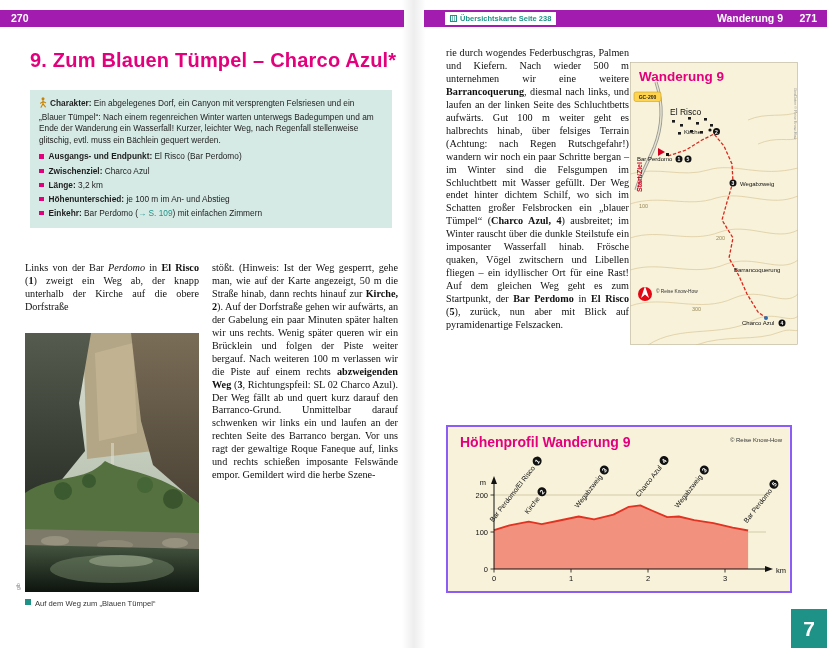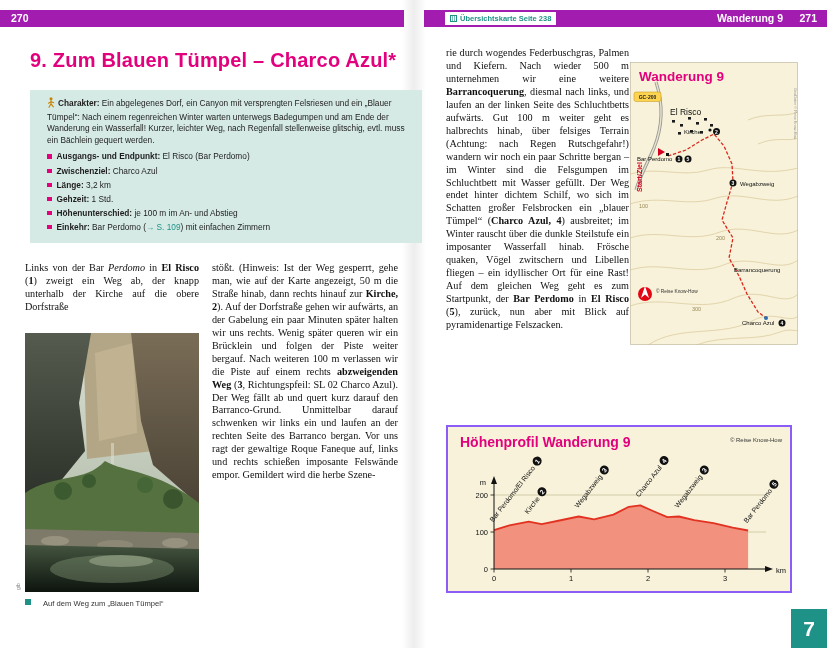--- a/index.html
+++ b/index.html
@@ -11,37 +11,37 @@
   #hdr-right{left:424px;width:403px}
   .pagenum{position:absolute;top:0;font-weight:bold;font-size:10.5px;line-height:17px}
   #pg-left{left:11px}
   #pg-right{right:10px}
   #walk-label{position:absolute;right:44px;top:0;font-weight:bold;font-size:10.5px;line-height:17px}
   #overview-pill{position:absolute;left:21px;top:2px;height:13px;background:#fff;border-radius:0;
     display:flex;align-items:center;gap:3px;padding:0 5px;color:#1f9287;font-size:7.5px;font-weight:bold}
   
   #article-title{position:absolute;left:30px;top:49px;width:385px;font-size:20px;font-weight:bold;color:#e2007d;letter-spacing:.2px}
   
-  #infobox{position:absolute;left:30px;top:90px;width:392px;background:#d6eae5;padding:7px 17px 9px;font-size:8.3px;line-height:1.4;color:#1d1d1d}
+  #infobox{position:absolute;left:30px;top:90px;width:362px;background:#d6eae5;padding:7px 9px 9px;font-size:8.3px;line-height:1.4;color:#1d1d1d}
   #infobox b{font-weight:bold}
   .char-row{margin-bottom:5px}
   .hiker-ico{display:inline-block;vertical-align:-2px;margin-right:3px}
   .ib-row{display:flex;align-items:flex-start;margin-top:2.5px}
   .bullet{width:4.5px;height:4.5px;background:#e2007d;margin:3px 5px 0 0;flex:none}
   .ib-link{color:#1f9287;font-weight:normal}
   .it{}
   
   .bodycol{position:absolute;font-family:"Liberation Serif",serif;font-size:10.2px;line-height:1.27;text-align:justify;color:#101010}
   #col1{left:25px;top:262px;width:174px}
   #col2{left:212px;top:262px;width:186px}
   #col3{left:446px;top:47px;width:183px}
   
   #photo{position:absolute;left:25px;top:333px;width:174px;height:259px}
   #photocredit{position:absolute;left:15px;top:590px;font-size:5px;color:#888;transform:rotate(-90deg);transform-origin:left top;white-space:nowrap}
-  #caption{position:absolute;left:25px;top:599px;display:flex;align-items:flex-start;gap:12px;font-size:7.6px;color:#333}
+  #caption{position:absolute;left:25px;top:599px;display:flex;align-items:flex-start;gap:4px;font-size:7.6px;color:#333}
   .cap-icon{width:6px;height:6px;background:#1f9287;flex:none}
   
   #mapbox{position:absolute;left:630px;top:62px;width:168px;height:283px}
   
   #profilebox{position:absolute;left:446px;top:425px;width:346px;height:168px;background:#f7f2d9;overflow:hidden;border:2px solid #8b5cf6}
   #profile-title{position:absolute;left:12px;top:7px;font-size:14px;font-weight:bold;color:#e2007d}
   #profile-credit{position:absolute;right:8px;top:10px;font-size:6px;color:#333}
   #profile-svg{position:absolute;left:0;top:22px}
   #profile-labels{position:absolute;left:0;top:22px;width:346px;height:146px;pointer-events:none}
   .pt-label{position:absolute;height:10px;line-height:10px;white-space:nowrap;font-size:7px;color:#111;
@@ -89,24 +89,20 @@
       <span class="bullet"></span>
       <div><b>Ausgangs- und Endpunkt:</b> <span>El Risco (Bar Perdomo)</span></div>
     </div>
   <div class="ib-row">
       <span class="bullet"></span>
       <div><b>Zwischenziel:</b> <span>Charco Azul</span></div>
     </div>
   <div class="ib-row">
       <span class="bullet"></span>
       <div><b>Länge:</b> <span>3,2 km</span></div>
-    </div>
-  <div class="ib-row">
-      <span class="bullet"></span>
-      <div><b>Gehzeit:</b> <span>1 Std.</span></div>
     </div>
   <div class="ib-row">
       <span class="bullet"></span>
       <div><b>Höhenunterschied:</b> <span>je 100 m im An- und Abstieg</span></div>
     </div>
   <div class="ib-row">
       <span class="bullet"></span>
       <div><b>Einkehr:</b> <span class="it">Bar Perdomo (</span><span class="ib-link">→ S. 109</span><span>) mit einfachen Zimmern</span></div>
     </div>
 </div>

